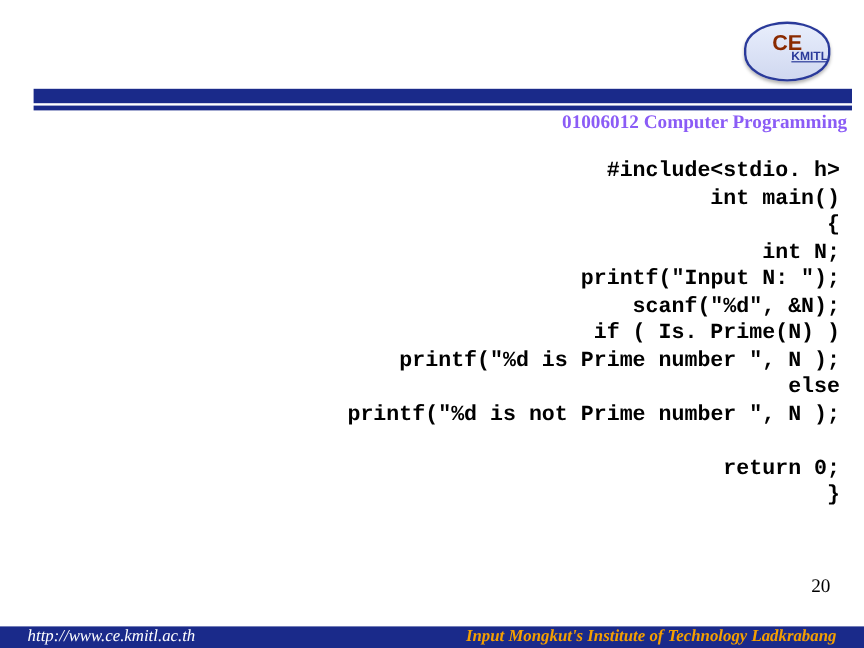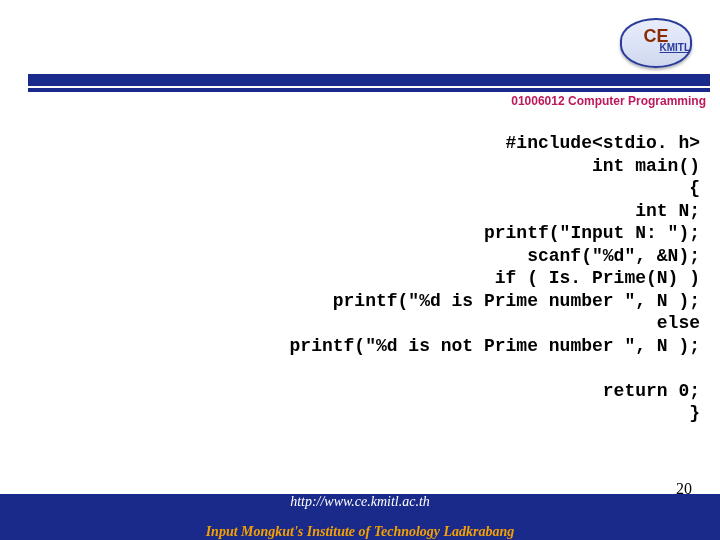--- a/index.html
+++ b/index.html
@@ -26,24 +26,24 @@
     left: 28px;
     right: 10px;
     height: 4px;
     background: #1a2a8a;
     margin-top: 2px;
   }
   .course-title {
     position: absolute;
     top: 94px;
     right: 14px;
-    font-family: Liberation Sans, sans-serif;
+    font-family: Liberation Serif, serif;
     font-weight: bold;
-    font-size: 12px;
-    color: #be185d;
+    font-size: 16px;
+    color: #8b5cf6;
   }
   .logo {
     position: absolute;
     top: 18px;
     right: 30px;
     width: 70px;
     height: 48px;
   }
   .logo-oval {
     width: 68px;
@@ -96,28 +96,27 @@
     right: 28px;
     font-family: "Times New Roman", Times, serif;
     font-size: 16px;
     color: #000;
   }
   .footer-bar {
     position: absolute;
     bottom: 0;
     left: 0;
     right: 0;
-    height: 46px;
+    height: 18px;
     background: #1a2a8a;
     display: flex;
     justify-content: space-between;
     align-items: center;
-    padding: 0 8px;
+    padding: 0 23px;
     box-sizing: border-box;
-    flex-direction: column;
   }
   .footer-left {
     color: #ffffff;
     font-family: "Times New Roman", Times, serif;
     font-style: italic;
     font-size: 14px;
   }
   .footer-right {
     color: #f5a000;
     font-family: "Times New Roman", Times, serif;

